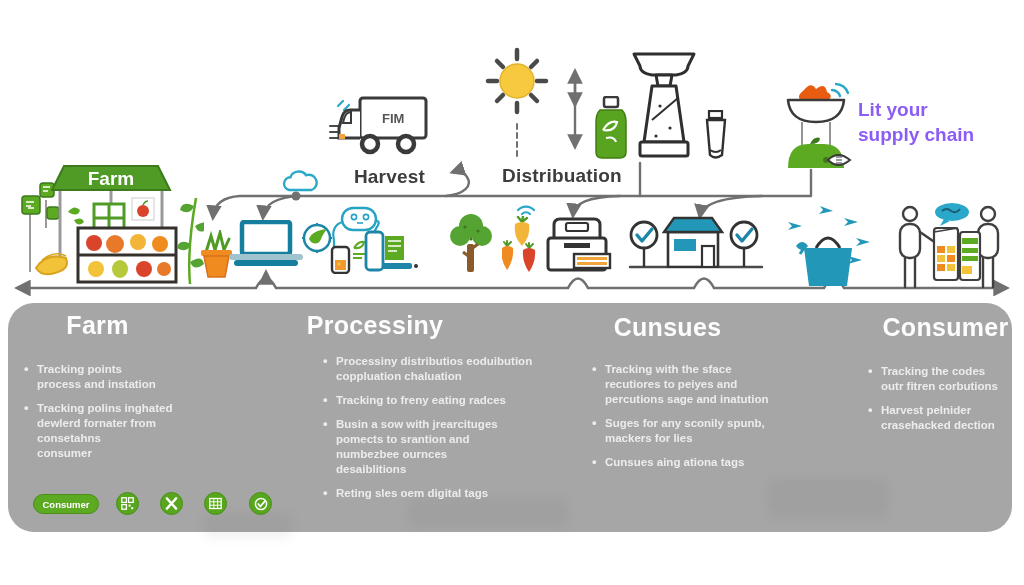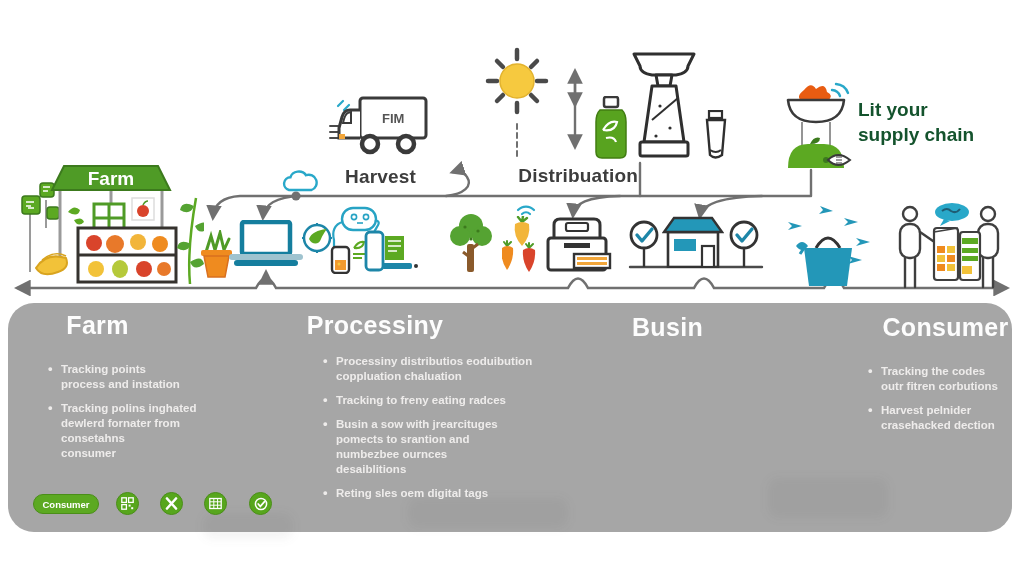--- a/index.html
+++ b/index.html
@@ -1,21 +1,21 @@
 <!DOCTYPE html>
 <html><head>
 <meta charset="utf-8">
 <style>
   html,body{margin:0;padding:0;background:#ffffff;}
   .page{position:relative;width:1024px;height:585px;background:#ffffff;overflow:hidden;
         font-family:"Liberation Sans",sans-serif;}
   .abs{position:absolute;}
   
   .stage-label{position:absolute;font-size:19px;font-weight:700;color:#3d3d3d;letter-spacing:.2px;}
-  .supply-note{position:absolute;font-size:19px;font-weight:600;color:#14532d;line-height:1.3;white-space:pre-line;}
+  .supply-note{position:absolute;font-size:19px;font-weight:600;color:#8b5cf6;line-height:1.3;white-space:pre-line;}
   
   .panel{position:absolute;left:8px;top:303px;width:1004px;height:229px;background:#a6a6a6;border-radius:26px;}
   .smudge{position:absolute;background:rgba(60,60,60,.06);filter:blur(5px);border-radius:10px;}
   .col-header{position:absolute;color:#fdfdfd;font-size:25px;font-weight:700;text-align:center;letter-spacing:.3px;}
   .bullets{position:absolute;list-style:none;margin:0;padding:0;}
   .bullets li{position:relative;padding-left:13px;color:#eeeceb;font-size:11.5px;font-weight:600;
               line-height:1.3;margin-bottom:9px;white-space:pre-line;}
   .bullets li::before{content:"\2022";position:absolute;left:0;top:-1px;font-size:13px;}
   
   .pill{position:absolute;left:33px;top:494px;width:66px;height:20px;border-radius:11px;
@@ -114,36 +114,36 @@
     <path d="M4,38 h8 M4,44 h8 M4,50 h8" stroke="#4a4a4a" stroke-width="2" stroke-linecap="round"></path>
     <path d="M12,18 l5,-5 M18,22 l5,-5" stroke="#29a8c9" stroke-width="2.2" stroke-linecap="round"></path>
     <rect x="34" y="10" width="66" height="40" rx="3" fill="#ffffff" stroke="#3a3a3a" stroke-width="3"></rect>
     <path d="M34,22 H24 Q18,22 16,29 L13,40 V50 H34" fill="#ffffff" stroke="#3a3a3a" stroke-width="3"></path>
     <path d="M25,24 Q20,24 18,31 L17,35 H25 Z" fill="#ffffff" stroke="#3a3a3a" stroke-width="2"></path>
     <rect x="13" y="46" width="6" height="5" fill="#f2a63a"></rect>
     <circle cx="44" cy="56" r="8" fill="#ffffff" stroke="#3a3a3a" stroke-width="4.5"></circle>
     <circle cx="80" cy="56" r="8" fill="#ffffff" stroke="#3a3a3a" stroke-width="4.5"></circle>
     <text x="56" y="35" font-size="13" font-weight="bold" fill="#555555" font-family="Liberation Sans, sans-serif">FIM</text>
   </svg>
-  <div class="stage-label" style="left:345px;top:166px;width:80px;text-align:left">Harvest</div>
+  <div class="stage-label" style="left:345px;top:166px;width:80px;text-align:right">Harvest</div>
 
   <svg class="abs" style="left:484px;top:46px" width="68" height="76">
     <g stroke="#4a4a4a" stroke-width="4.5" stroke-linecap="round">
       <line x1="33" y1="4" x2="33" y2="13"></line>
         <line x1="33" y1="57" x2="33" y2="66"></line>
       <line x1="4" y1="35" x2="13" y2="35"></line>
         <line x1="53" y1="35" x2="62" y2="35"></line>
       <line x1="13" y1="15" x2="19" y2="21"></line>
         <line x1="47" y1="49" x2="53" y2="55"></line>
       <line x1="13" y1="55" x2="19" y2="49"></line>
         <line x1="47" y1="21" x2="53" y2="15"></line>
     </g>
     <circle cx="33" cy="35" r="17" fill="#f6c93f" stroke="#e3b32e" stroke-width="1.5"></circle>
   </svg>
-  <div class="stage-label" style="left:518px;top:165px;width:120px;text-align:right">Distribuation</div>
+  <div class="stage-label" style="left:502px;top:165px;width:120px;text-align:center">Distribuation</div>
 
   <svg class="abs" style="left:594px;top:96px" width="34" height="64">
     <rect x="10" y="1" width="14" height="10" rx="2" fill="#ffffff" stroke="#3a3a3a" stroke-width="2.5"></rect>
     <path d="M6,14 Q2,18 2,26 V56 Q2,62 8,62 H26 Q32,62 32,56 V26 Q32,18 28,14 Z" fill="#58a31f" stroke="#417d12" stroke-width="1.5"></path>
     <path d="M9,34 q6,-10 14,-8 q-2,10 -14,8 M12,42 q8,-2 10,4" stroke="#ffffff" stroke-width="2.2" fill="none"></path>
   </svg>
 
   <svg class="abs" style="left:626px;top:50px" width="80" height="112">
     <g fill="#ffffff" stroke="#2f2f2f" stroke-width="3" stroke-linejoin="round">
       <path d="M8,4 H68 L62,16 Q62,23 50,25 H26 Q14,23 14,16 Z"></path>
@@ -303,42 +303,50 @@
     <rect x="66" y="64" width="10" height="8" fill="#f2c239"></rect>
   </svg>
 
   <div class="panel">
     <div class="smudge" style="left:760px;top:175px;width:120px;height:40px"></div>
     <div class="smudge" style="left:400px;top:195px;width:160px;height:30px"></div>
     <div class="smudge" style="left:195px;top:210px;width:90px;height:26px"></div>
   </div>
 
   <div class="col-header" style="left:30px;top:311px;width:135px">Farm</div>
-  <ul class="bullets" style="left:48px;top:362px;width:200px">
+  <ul class="bullets" style="left:24px;top:362px;width:200px">
     <li>Tracking points
 process and instation</li>
     <li>Tracking polins inghated
 dewlerd fornater from
 consetahns
 consumer</li>
   </ul>
 
   <div class="col-header" style="left:300px;top:311px;width:150px">Processiny</div>
   <ul class="bullets" style="left:323px;top:354px;width:210px">
     <li>Processiny distributios eoduibution
 coppluation chaluation</li>
     <li>Tracking to freny eating radces</li>
     <li>Busin a sow with jrearcituges
 pomects to srantion and
 numbezbee ournces
 desaiblitions</li>
     <li>Reting sles oem digital tags</li>
   </ul>
 
-  <div class="col-header" style="left:600px;top:313px;width:135px">Busin</div>
+  <div class="col-header" style="left:600px;top:313px;width:135px">Cunsues</div>
+  <ul class="bullets" style="left:592px;top:362px;width:200px">
+    <li>Tracking with the sface
+recutiores to peiyes and
+percutions sage and inatution</li>
+    <li>Suges for any sconily spunb,
+mackers for lies</li>
+    <li>Cunsues aing ationa tags</li>
+  </ul>
 
   <div class="col-header" style="left:878px;top:313px;width:135px">Consumer</div>
   <ul class="bullets" style="left:868px;top:364px;width:150px">
     <li>Tracking the codes
 outr fitren corbutions</li>
     <li>Harvest pelnider
 crasehacked dection</li>
   </ul>
 
   <div class="pill">Consumer</div>

